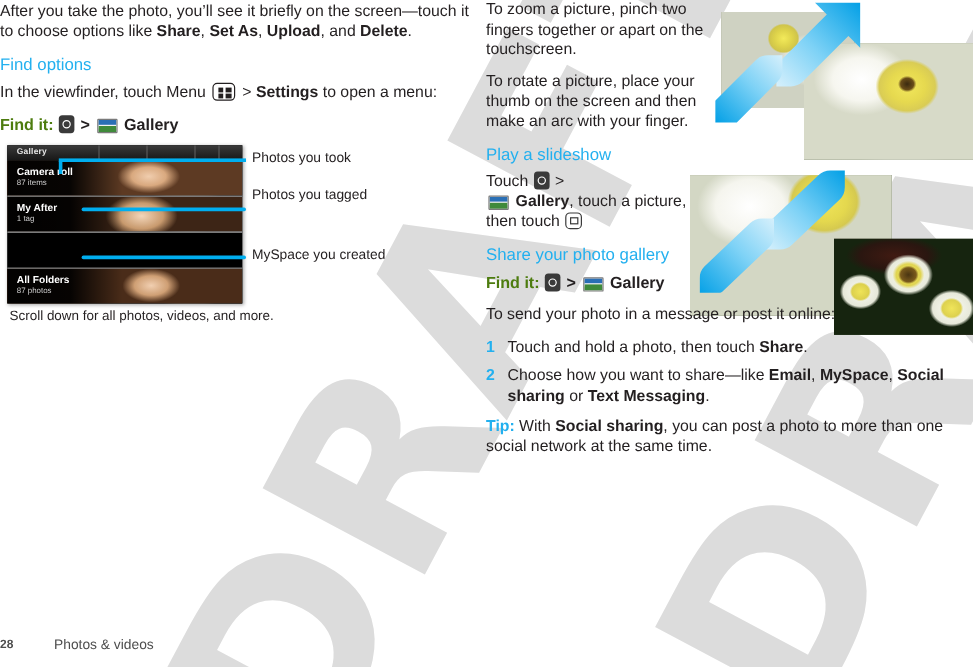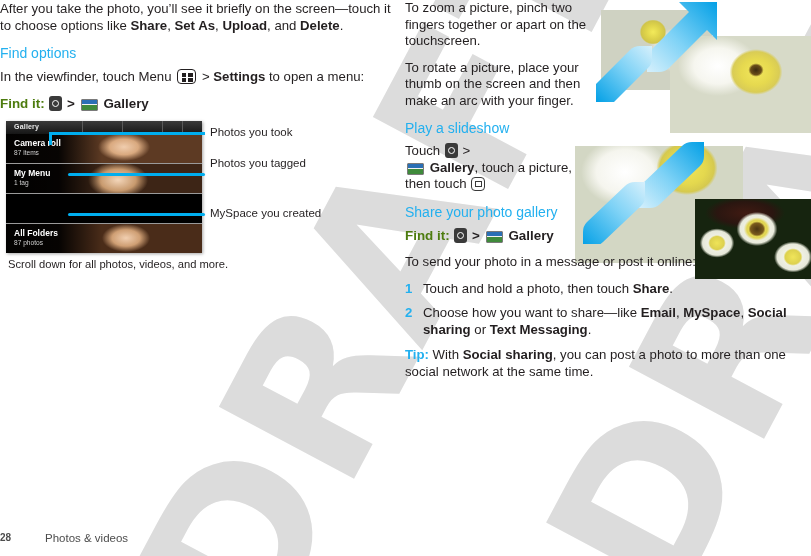--- a/index.html
+++ b/index.html
@@ -273,21 +273,21 @@
           <div class="art face"></div>
           <div class="shade"></div>
           <div class="lbl">Camera roll</div>
           <div class="sub">87 items</div>
         </div>
         <div class="rowgap" style="top:42px"></div>
 
         <div class="row r2">
           <div class="art face2"></div>
           <div class="shade"></div>
-          <div class="lbl">My Menu</div>
+          <div class="lbl">My After</div>
           <div class="sub">1 tag</div>
         </div>
         <div class="rowgap" style="top:72px"></div>
 
         <div class="rowgap" style="top:102px"></div>
 
         <div class="row r4">
           <div class="art face3"></div>
           <div class="shade"></div>
           <div class="lbl">All Folders</div>

